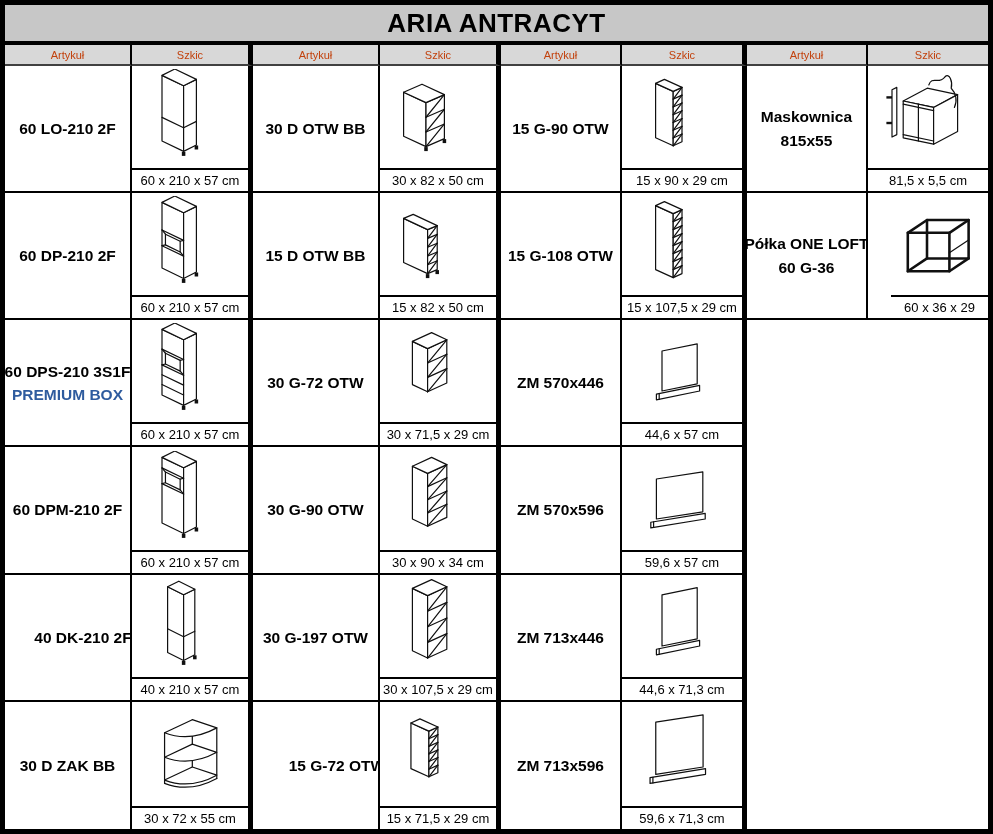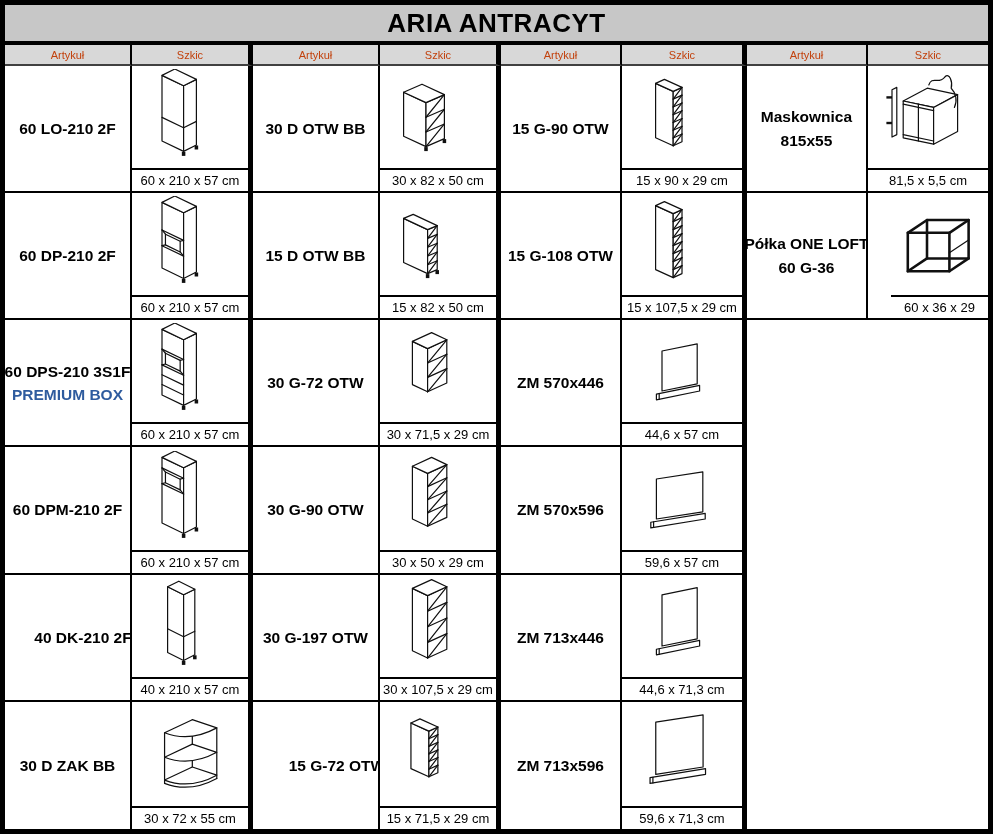--- a/index.html
+++ b/index.html
@@ -351,21 +351,21 @@
               <line x1="42.0" y1="77.5" x2="66.0" y2="66.5"></line>
               <line x1="42.0" y1="61.0" x2="66.0" y2="50.0"></line>
               <line x1="42.0" y1="44.5" x2="66.0" y2="33.5"></line>
               <line x1="42.0" y1="94.0" x2="66.0" y2="66.5"></line>
               <line x1="42.0" y1="77.5" x2="66.0" y2="50.0"></line>
               <line x1="42.0" y1="61.0" x2="66.0" y2="33.5"></line>
               <line x1="42.0" y1="44.5" x2="66.0" y2="17.0"></line>
             </g>
           </svg>
         </div>
-        <div class="szk-dims">30 x 50 x 29 cm</div>
+        <div class="szk-dims">30 x 90 x 34 cm</div>
       </div>
       <div class="cell art" style="grid-area: 5 / 5;">
         <div class="art-line">ZM 570x596</div>
       </div>
       <div class="cell szk thickR" style="grid-area: 5 / 6;">
         <div class="szk-draw">
           <svg viewBox="0 0 110 120" preserveAspectRatio="xMidYMid meet">
             <g fill="#fff" stroke="#101010" stroke-width="1.5" stroke-linejoin="round" stroke-linecap="round">
               <polygon points="23,35 81,26 81,76 23,85"></polygon>
               <polygon points="16,89 84,78 84,85 16,96"></polygon>

